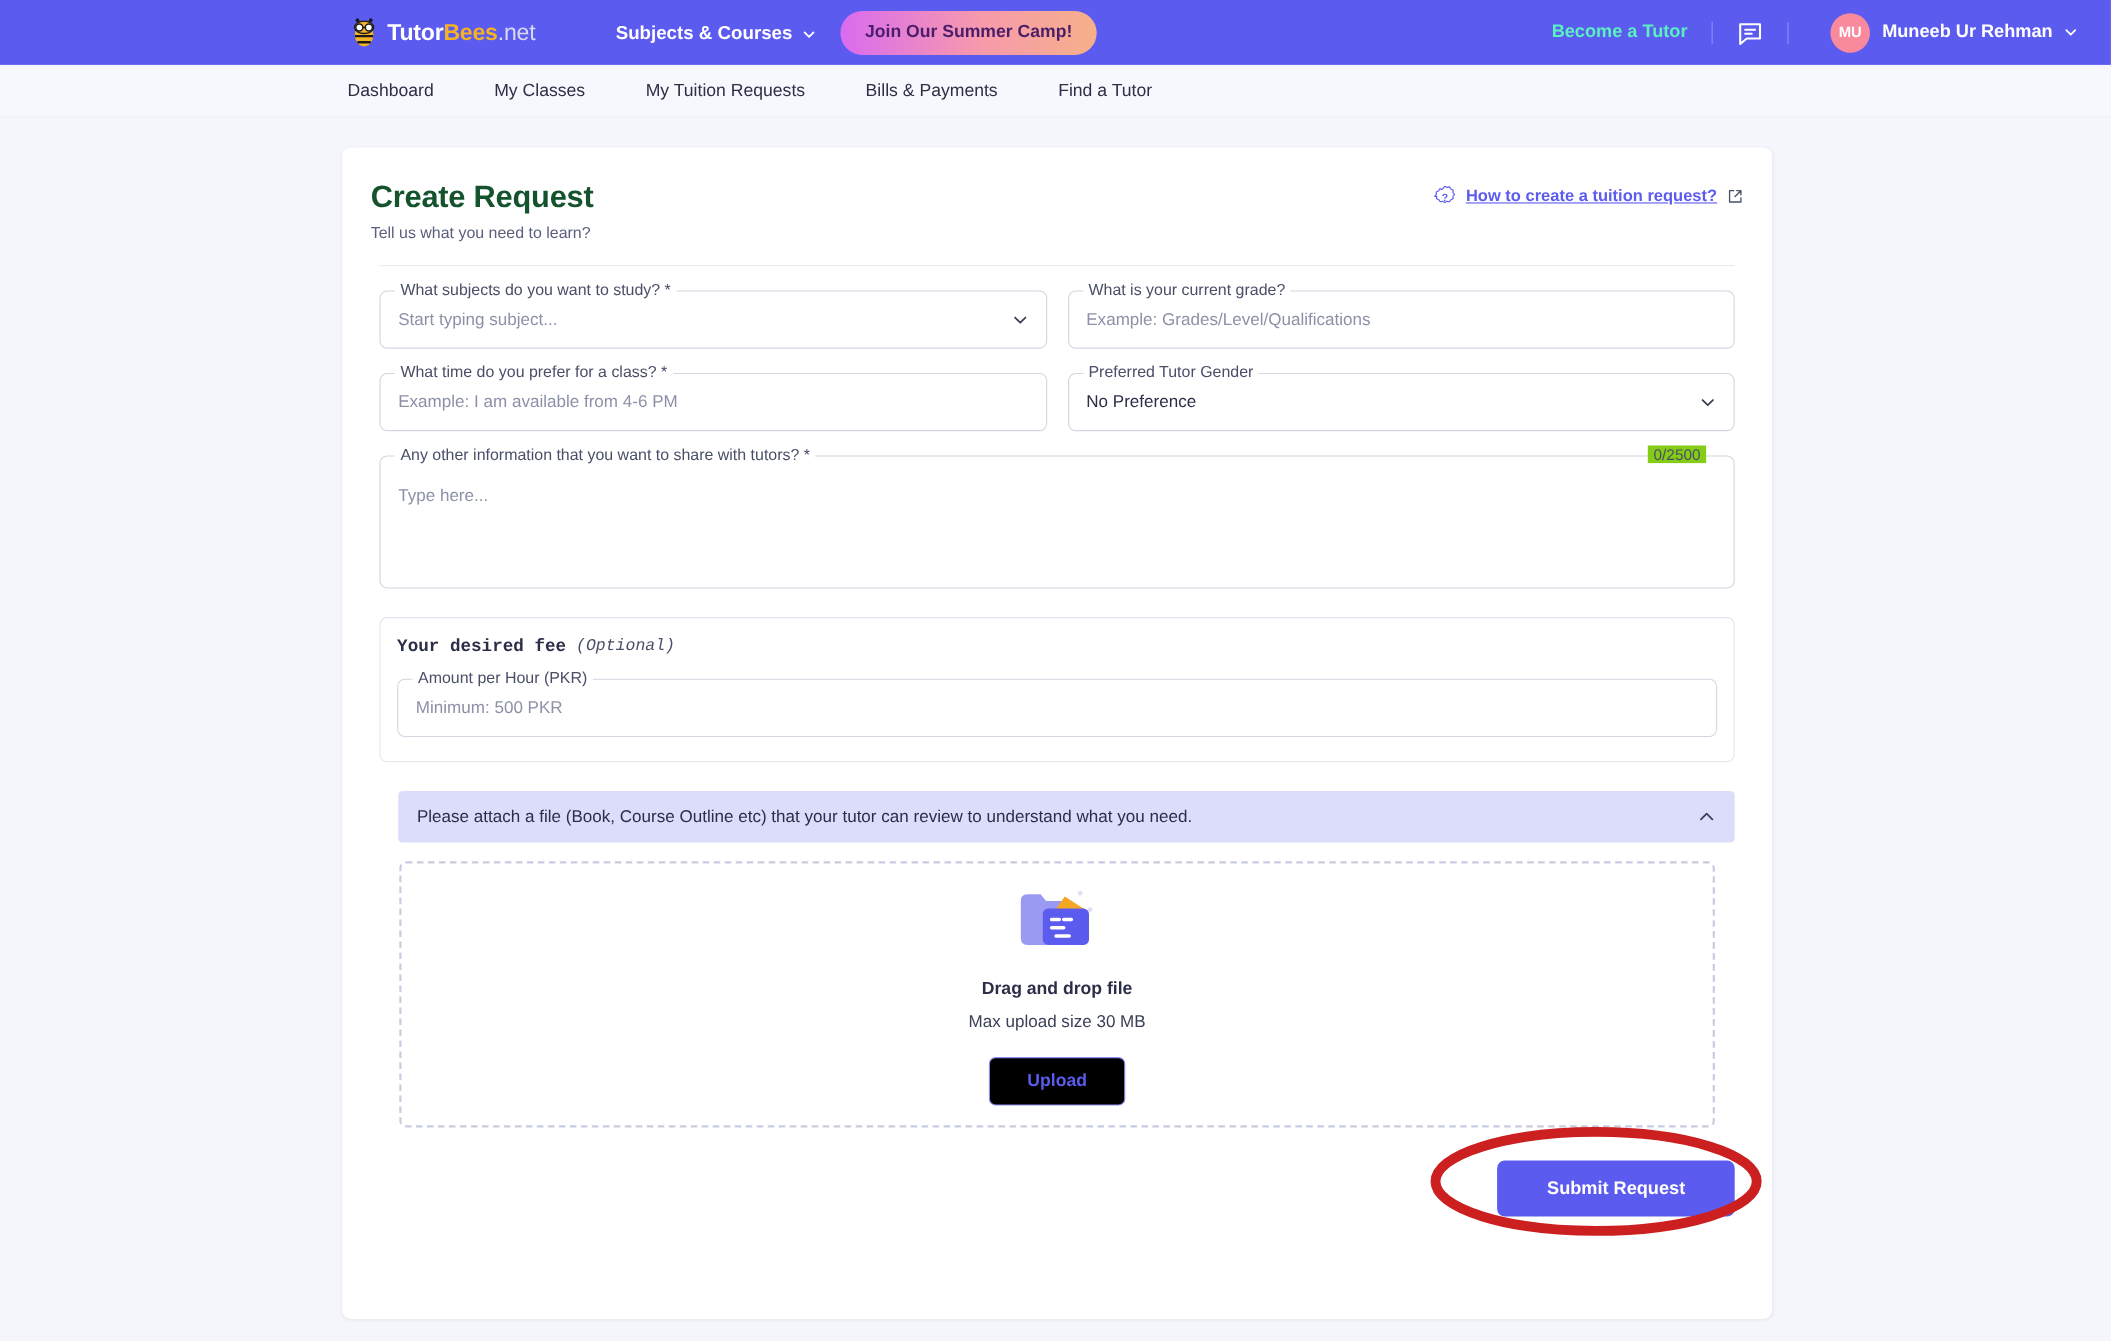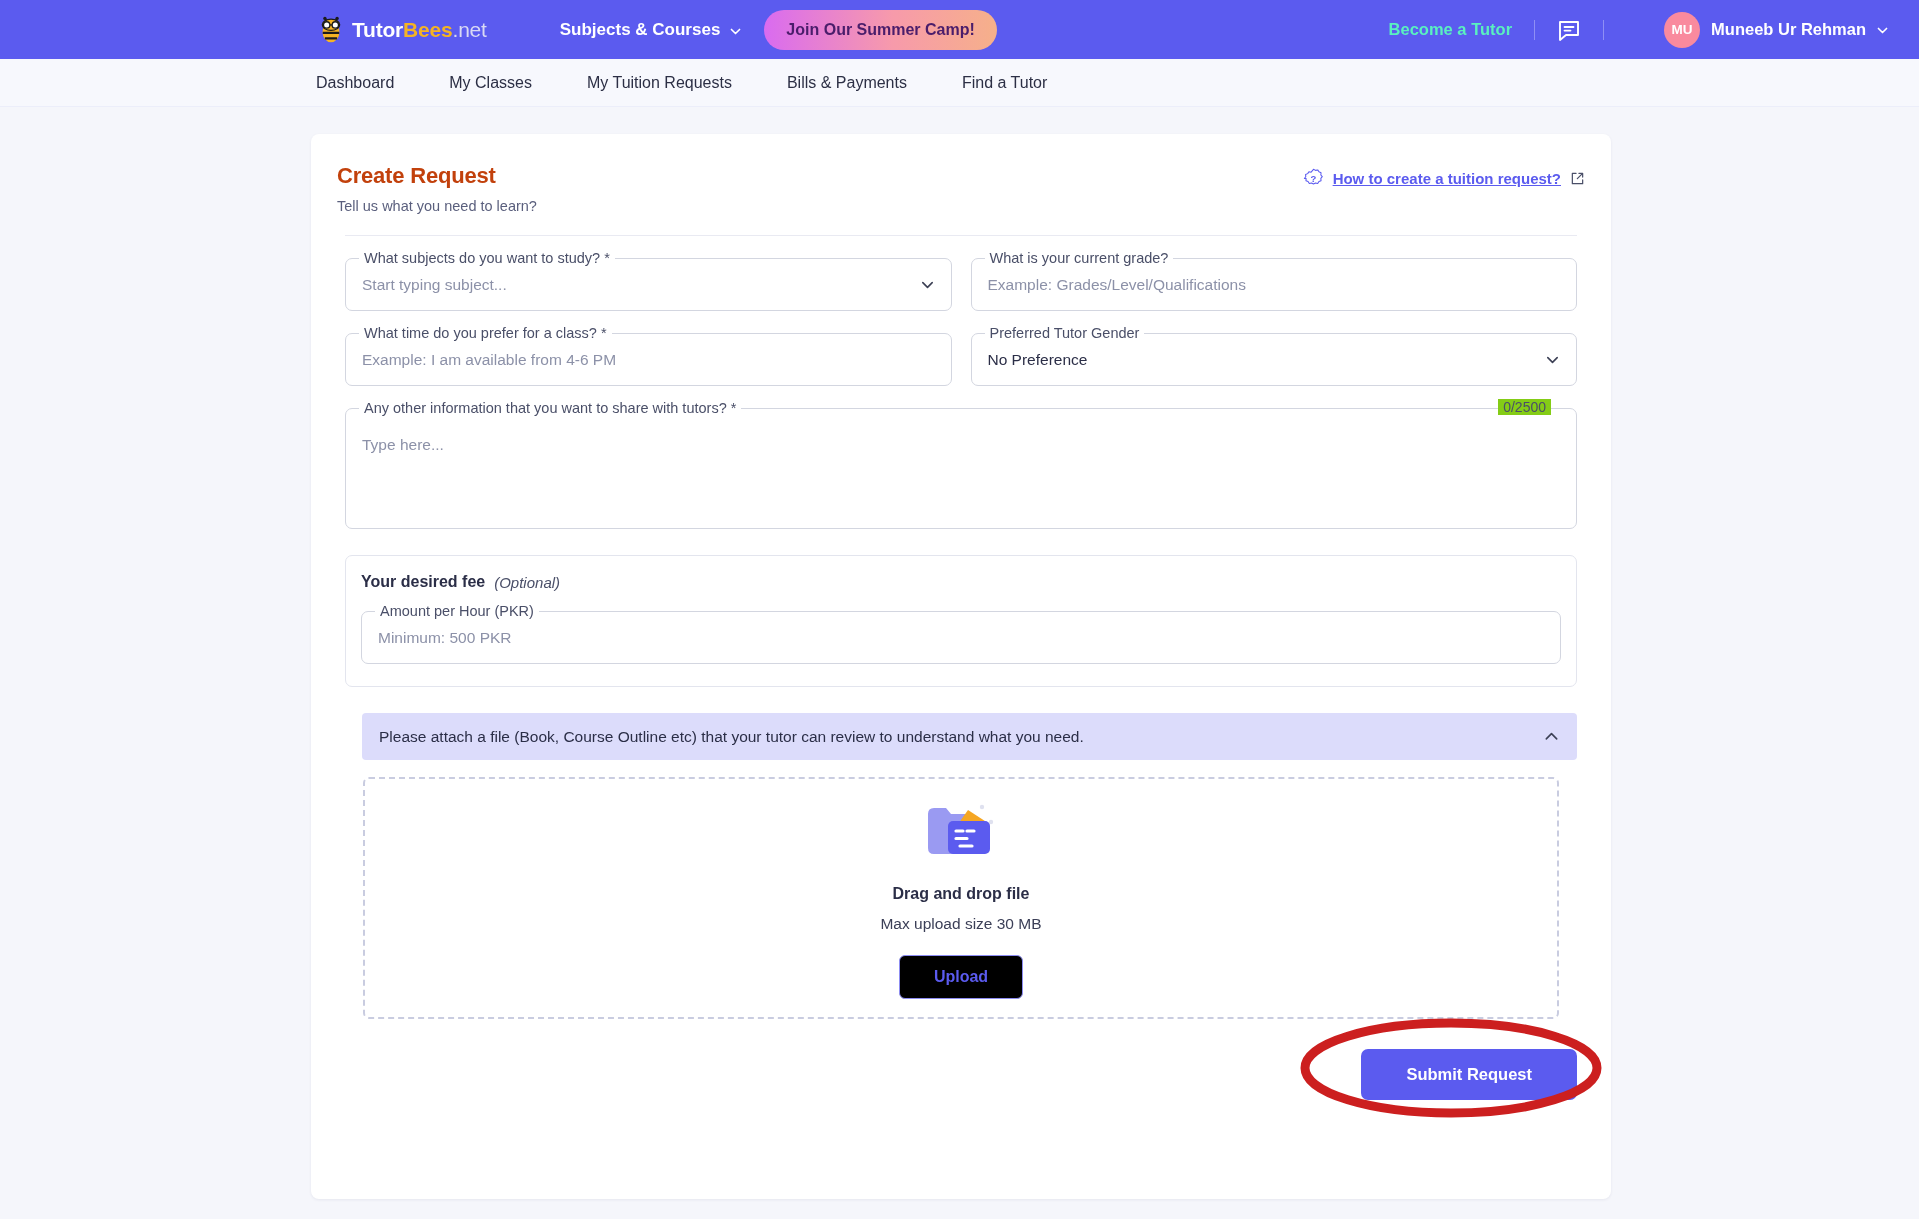--- a/index.html
+++ b/index.html
@@ -53,21 +53,21 @@
   .become-tutor {
     color:#5af0c0; font-size:16.5px; font-weight:600;
     text-decoration:none; white-space:nowrap; cursor:pointer;
   }
   .sep { width:1px; height:20px; background:#8f8ff5; margin:0 22px; }
   .chat-icon { width:24px; height:24px; display:block; cursor:pointer; }
   .avatar {
     width:36px; height:36px; border-radius:50%;
     background:#f98a9e; color:#fff;
     display:flex; align-items:center; justify-content:center;
-    font-size:13.5px; font-weight:700; margin-left:38px;
+    font-size:13.5px; font-weight:700; margin-left:16px;
   }
   .user-name { color:#fff; font-size:16.5px; font-weight:600; margin-left:11px; white-space:nowrap;}
   .user-chev { width:13px; height:13px; margin-left:10px; display:block; }
 
   
   .subnav {
     height: 48px; background:#f7f8fd;
     display:flex; align-items:center;
     padding-left: 316px; gap: 13px;
     border-bottom: 1px solid #eceefa;
@@ -82,21 +82,21 @@
 
   .card {
     position:absolute; left:311px; top:27px;
     width: 1300px; height: 1065px;
     background:#fff; border-radius:8px;
     box-shadow: 0 1px 3px rgba(30,30,80,.07);
     padding: 29px 26px 0 26px;
   }
 
   .card-head { display:flex; align-items:flex-start; justify-content:space-between; }
-  .title { font-size:22px; font-weight:700; color:#c2410c; letter-spacing:-0.2px; }
+  .title { font-size:28px; font-weight:700; color:#14532d; letter-spacing:-0.2px; }
   .subtitle { font-size:14.5px; color:#5a5f7d; margin-top:9px; }
 
   .howto {
     display:flex; align-items:center; gap:9px;
     margin-top: 5px;
   }
   .q-icon { width:21px; height:21px; display:block; }
   .howto-link {
     color:#5b5bef; font-size:15px; font-weight:700;
     text-decoration:underline; cursor:pointer; white-space:nowrap;
@@ -134,21 +134,21 @@
     background:#84cc16; padding:0 5px;
     font-size:14px; color:#4a4f68;
   }
 
   
   .feebox {
     margin: 26px 8px 0 8px;
     border:1px solid #e3e5ee; border-radius:7px;
     padding: 17px 15px 22px 15px;
   }
-  .fee-head { display:flex; align-items:flex-end; gap:9px; }
+  .fee-head { display:flex; align-items:flex-start; gap:9px;font-family:Liberation Mono, monospace; }
   .fee-title { font-size:16px; font-weight:700; color:#2b2e47; }
   .fee-opt { font-size:15px; font-style:italic; color:#4a4f68; }
   .fee-field { margin-top: 20px; }
 
   
   .attach-wrap { margin: 26px 8px 0 8px; }
   .attach-bar {
     background:#dcdcfb; border-radius:4px;
     height:47px; display:flex; align-items:center;
     justify-content:space-between; padding: 0 17px;

